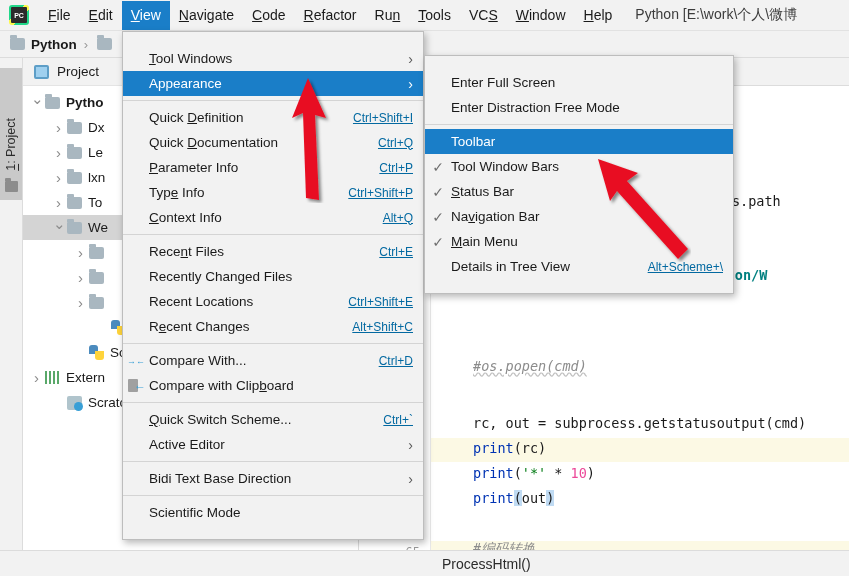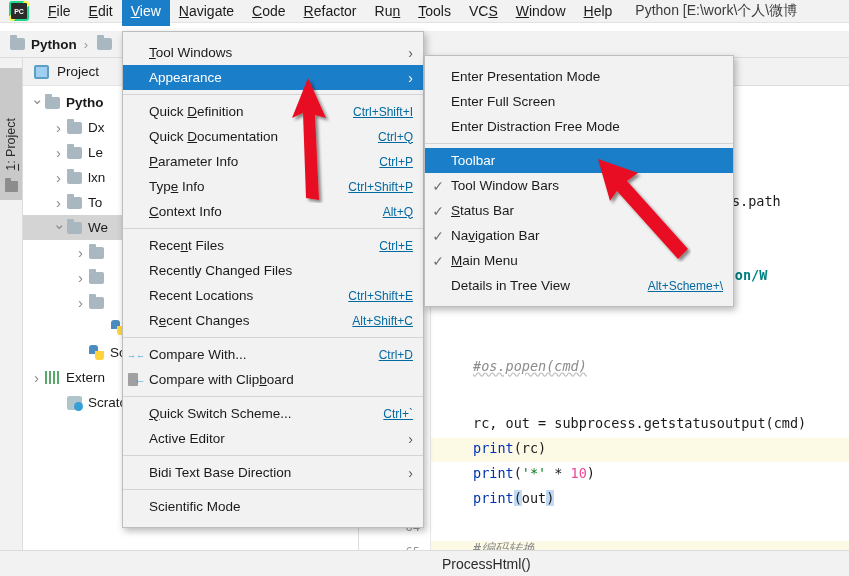--- a/index.html
+++ b/index.html
@@ -9,21 +9,21 @@
     overflow: hidden;
     background: #ffffff;
     font-family: "Liberation Sans", sans-serif;
     font-size: 13px;
     color: #1a1a1a;
   }
   #app { position: relative; width: 849px; height: 576px; overflow: hidden; }
 
   
   .menubar {
-    position: absolute; top: 0; left: 0; width: 849px; height: 23px;
+    position: absolute; top: 0; left: 0; width: 849px; height: 31px;
     background: #f2f2f2;
     display: flex; align-items: center;
     border-bottom: 1px solid #e2e2e2;
   }
   .pc-logo {
     width: 20px; height: 20px; margin-left: 9px; margin-right: 10px;
     border-radius: 3px;
     background:
       linear-gradient(135deg, #21d789 0%, #21d789 38%, #fcf84a 38%, #fcf84a 62%, #21d789 62%, #21d789 100%);
     position: relative;
@@ -205,21 +205,21 @@
     display: flex; align-items: center;
   }
   .status-text { padding-left: 12px; font-size: 14px; color: #2b2b2b; }
 
   
   .popup {
     position: absolute;
     background: #f2f2f2;
     border: 1px solid #bdbdbd;
     box-shadow: 2px 3px 7px rgba(0,0,0,0.28);
-    padding: 8px 0;
+    padding: 14px 0;
     z-index: 50;
   }
   #view-menu { left: 122px; top: 31px; width: 302px; }
   #appearance-menu { left: 424px; top: 55px; width: 310px; }
   .pi {
     height: 25px; display: flex; align-items: center;
     padding: 0 10px 0 0; font-size: 13.5px; color: #1a1a1a;
     white-space: nowrap; position: relative;
   }
   .pi.hi { background: #1a7ec8; color: #ffffff; }
@@ -510,24 +510,20 @@
       <div class="sep"></div>
       <div class="pi">
         <span class="ck"></span>
         <span class="lbl">Scientific Mode</span>
       </div>
     </div>
 
   <div class="popup" id="appearance-menu">
       <div class="pi">
         <span class="ck"></span>
-        <span class="lbl">Enter Presentation Mode</span>
-      </div>
-      <div class="pi">
-        <span class="ck"></span>
         <span class="lbl">Enter Full Screen</span>
       </div>
       <div class="pi">
         <span class="ck"></span>
         <span class="lbl">Enter Distraction Free Mode</span>
       </div>
       <div class="sep"></div>
       <div class="pi hi">
         <span class="ck"></span>
         <span class="lbl">Toolbar</span>

